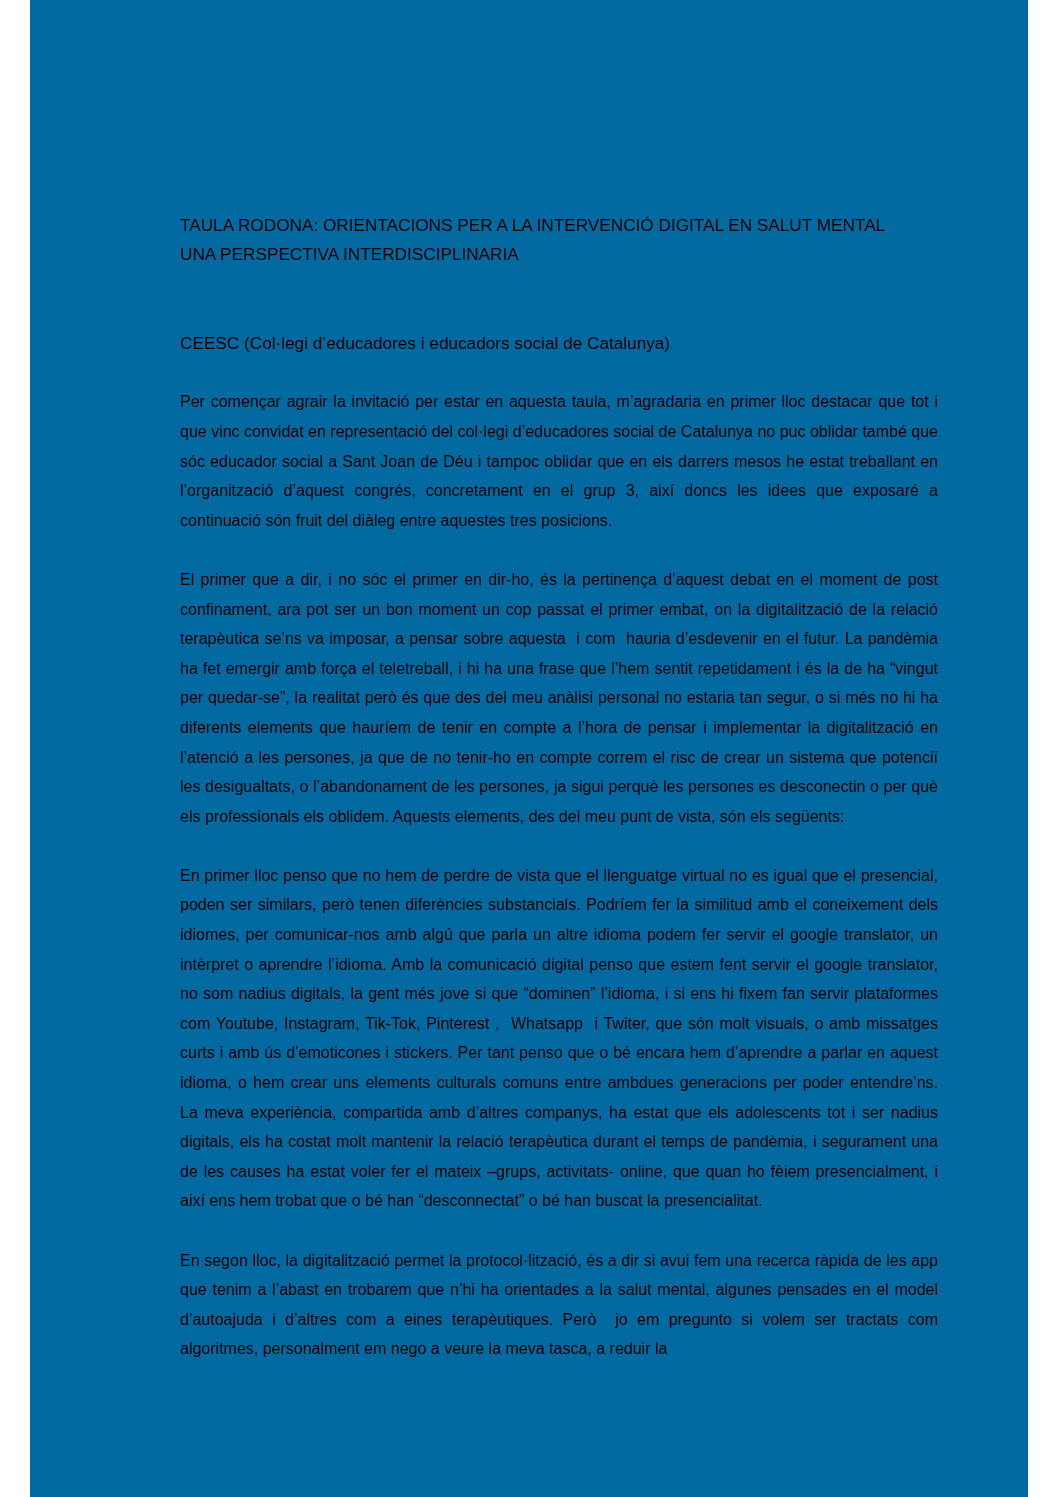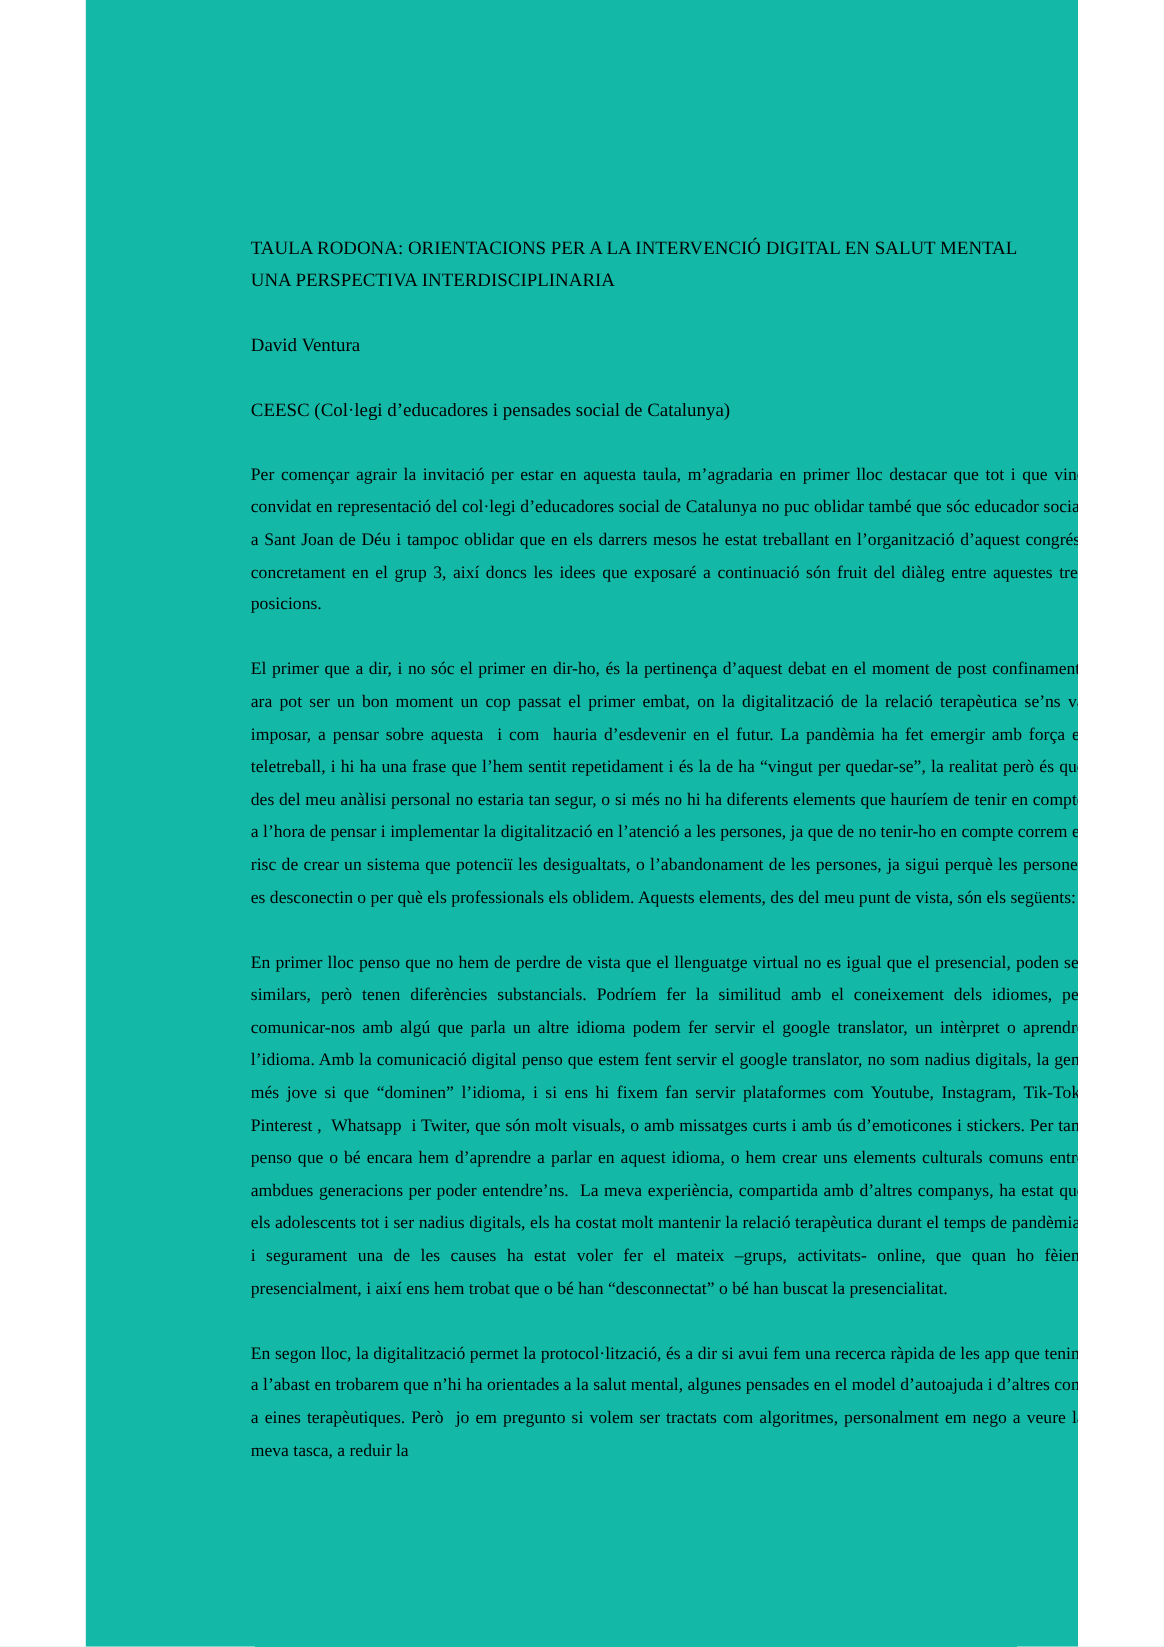--- a/index.html
+++ b/index.html
@@ -8,27 +8,26 @@
     padding: 0;
     background: #ffffff;
   }
   body {
     font-family: "Liberation Sans", sans-serif;
     color: #000000;
     -webkit-font-smoothing: antialiased;
   }
   .page {
     position: relative;
-    width: 902px;
+    width: 998px;
     height: 1497px;
     margin: 0 auto;
-    background: #14b8a6;
+    background: #0369a1;
     overflow: hidden;
     box-sizing: border-box;
-    font-family: Liberation Serif, serif;
   }
   .content {
     position: absolute;
     left: 150px;
     top: 211px;
     width: 758px;
   }
   .doc-title {
     font-size: 17.2px;
     line-height: 29.4px;
@@ -61,25 +60,24 @@
 <body>
 
 <div class="page">
   <div class="content">
 
     <h1 class="doc-title">TAULA RODONA: ORIENTACIONS PER A LA INTERVENCIÓ DIGITAL EN SALUT MENTAL
 UNA PERSPECTIVA INTERDISCIPLINARIA</h1>
 
     <div class="gap-after-title"></div>
 
-    <p class="meta-line">David Ventura</p>
 
     <div class="gap-small"></div>
 
-    <p class="meta-line">CEESC (Col·legi d’educadores i pensades social de Catalunya)</p>
+    <p class="meta-line">CEESC (Col·legi d’educadores i educadors social de Catalunya)</p>
 
     <div class="gap-small"></div>
 
     <p class="body-par">Per començar agrair la invitació per estar en aquesta taula, m’agradaria en primer lloc destacar que tot i que vinc convidat en representació del col·legi d’educadores social de Catalunya no puc oblidar també que sóc educador social a Sant Joan de Déu i tampoc oblidar que en els darrers mesos he estat treballant en l’organització d’aquest congrés, concretament en el grup 3, així doncs les idees que exposaré a continuació són fruit del diàleg entre aquestes tres posicions.</p>
 
     <div class="par-gap"></div>
 
     <p class="body-par">El primer que a dir, i no sóc el primer en dir-ho, és la pertinença d’aquest debat en el moment de post confinament, ara pot ser un bon moment un cop passat el primer embat, on la digitalització de la relació terapèutica se’ns va imposar, a pensar sobre aquesta  i com  hauria d’esdevenir en el futur. La pandèmia ha fet emergir amb força el teletreball, i hi ha una frase que l’hem sentit repetidament i és la de ha “vingut per quedar-se”, la realitat però és que des del meu anàlisi personal no estaria tan segur, o si més no hi ha diferents elements que hauríem de tenir en compte a l’hora de pensar i implementar la digitalització en l’atenció a les persones, ja que de no tenir-ho en compte correm el risc de crear un sistema que potenciï les desigualtats, o l’abandonament de les persones, ja sigui perquè les persones es desconectin o per què els professionals els oblidem. Aquests elements, des del meu punt de vista, són els següents:</p>
 
     <div class="par-gap"></div>

